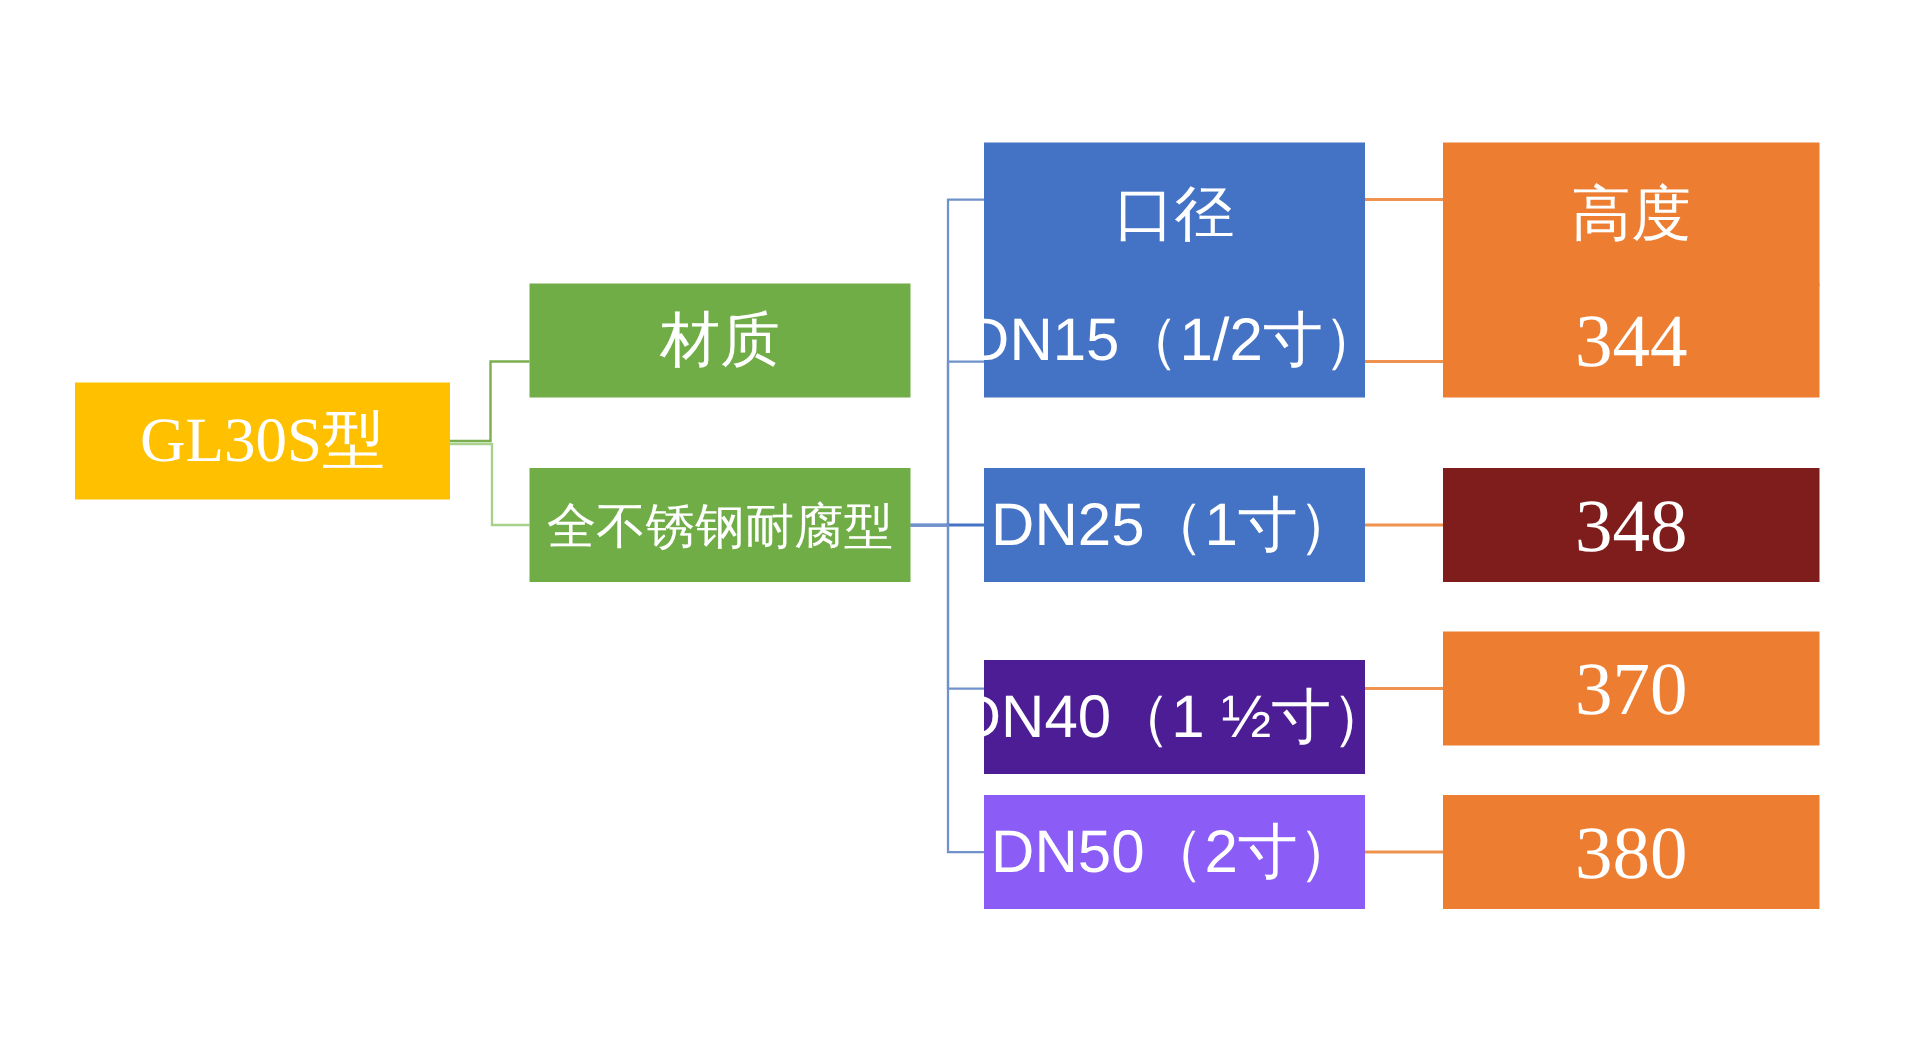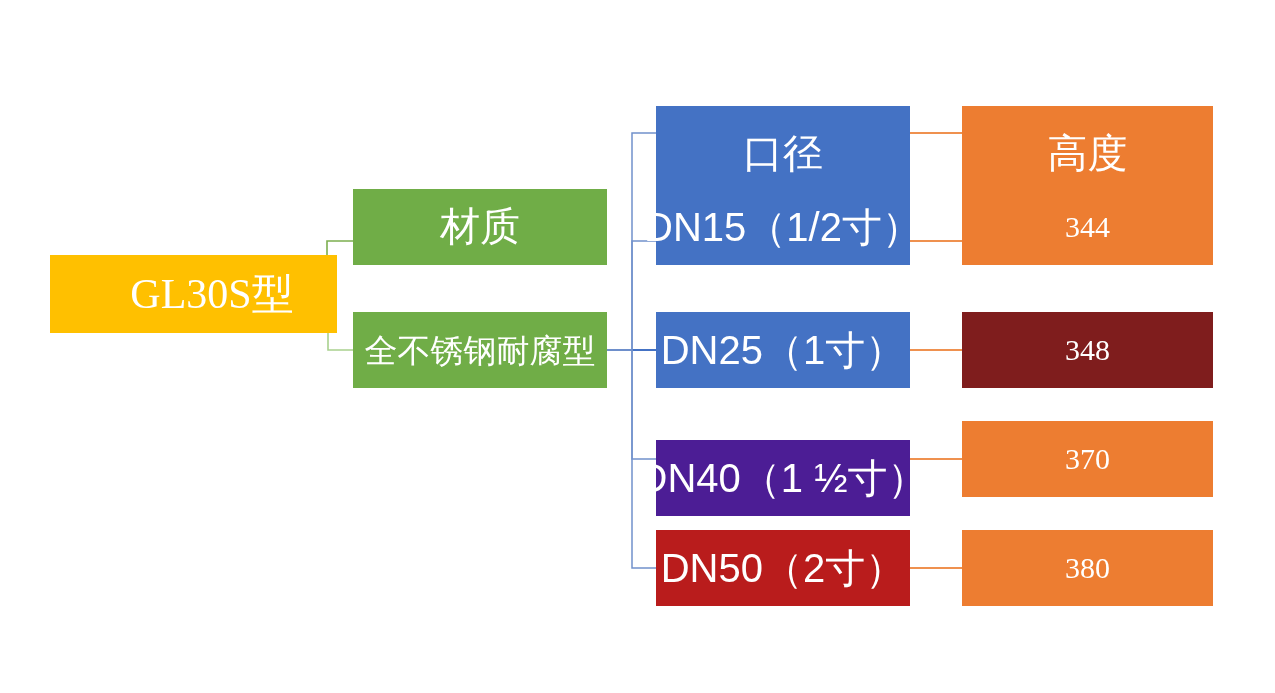--- a/index.html
+++ b/index.html
@@ -23,37 +23,37 @@
     justify-content: center;
     color: #ffffff;
     text-align: center;
     line-height: 1;
     white-space: nowrap;
   }
   .serif { font-family: "Liberation Serif", "DejaVu Serif", serif; }
   .sans  { font-family: "Liberation Sans", "DejaVu Sans", sans-serif; }
 
   
-  .col-root   { left: 50px;  width: 250px; padding-left: 37px; }
+  .col-root   { left: 50px;  width: 250px; }
   .col-green  { left: 353px; width: 254px; }
   .col-blue   { left: 656px; width: 254px; }
   .col-orange { left: 962px; width: 251px; }
 
   
-  .r0 { top: 106px;  height: 96px; }
+  .r0 { top: 95px;  height: 96px; }
   .r1 { top: 189px; height: 76px; }
   .r2 { top: 312px; height: 76px; }
   .r3 { top: 421px; height: 76px; }
   .r4 { top: 530px; height: 76px; }
 
   .root-box   { top: 255px; height: 78px; font-size: 42px; }
   .header-font { font-size: 40px; }
   .value-sans  { font-size: 40px; }
   .green-value { font-size: 33px; }
-  .num-font    { font-size: 30px; }
+  .num-font    { font-size: 50px; }
 </style>
 </head>
 <body>
 
 <div class="canvas">
 
   <svg class="connector-layer" viewBox="0 0 1275 693" xmlns="http://www.w3.org/2000/svg">
 
     <polyline points="300,294 327,294 327,241 353,241" fill="none" stroke-width="1.6" stroke="#7CAE4F"></polyline>
 
@@ -74,21 +74,21 @@
 
   <div class="box serif col-root root-box" style="background: rgb(255, 192, 0);">GL30S型</div>
 
   <div class="box serif header-font col-green r1" style="background: rgb(112, 173, 71);">材质</div>
   <div class="box sans green-value col-green r2" style="background: rgb(112, 173, 71);">全不锈钢耐腐型</div>
 
   <div class="box serif header-font col-blue r0" style="background: rgb(68, 114, 196);">口径</div>
   <div class="box sans value-sans col-blue r1" style="background: rgb(68, 114, 196);">DN15（1/2寸）</div>
   <div class="box sans value-sans col-blue r2" style="background: rgb(68, 114, 196);">DN25（1寸）</div>
   <div class="box sans value-sans col-blue r3" style="background: #4c1d95; margin-top: 19px;">DN40（1 ½寸）</div>
-  <div class="box sans value-sans col-blue r4" style="background: #b91c1c;">DN50（2寸）</div>
+  <div class="box sans value-sans col-blue r4" style="background: #8b5cf6;">DN50（2寸）</div>
 
   <div class="box serif header-font col-orange r0" style="background: rgb(237, 125, 49);">高度</div>
   <div class="box serif num-font col-orange r1" style="background: rgb(237, 125, 49);">344</div>
   <div class="box serif num-font col-orange r2" style="background: #7f1d1d;">348</div>
   <div class="box serif num-font col-orange r3" style="background: rgb(237, 125, 49);">370</div>
   <div class="box serif num-font col-orange r4" style="background: rgb(237, 125, 49);">380</div>
 
 </div>
 
 </body></html>

